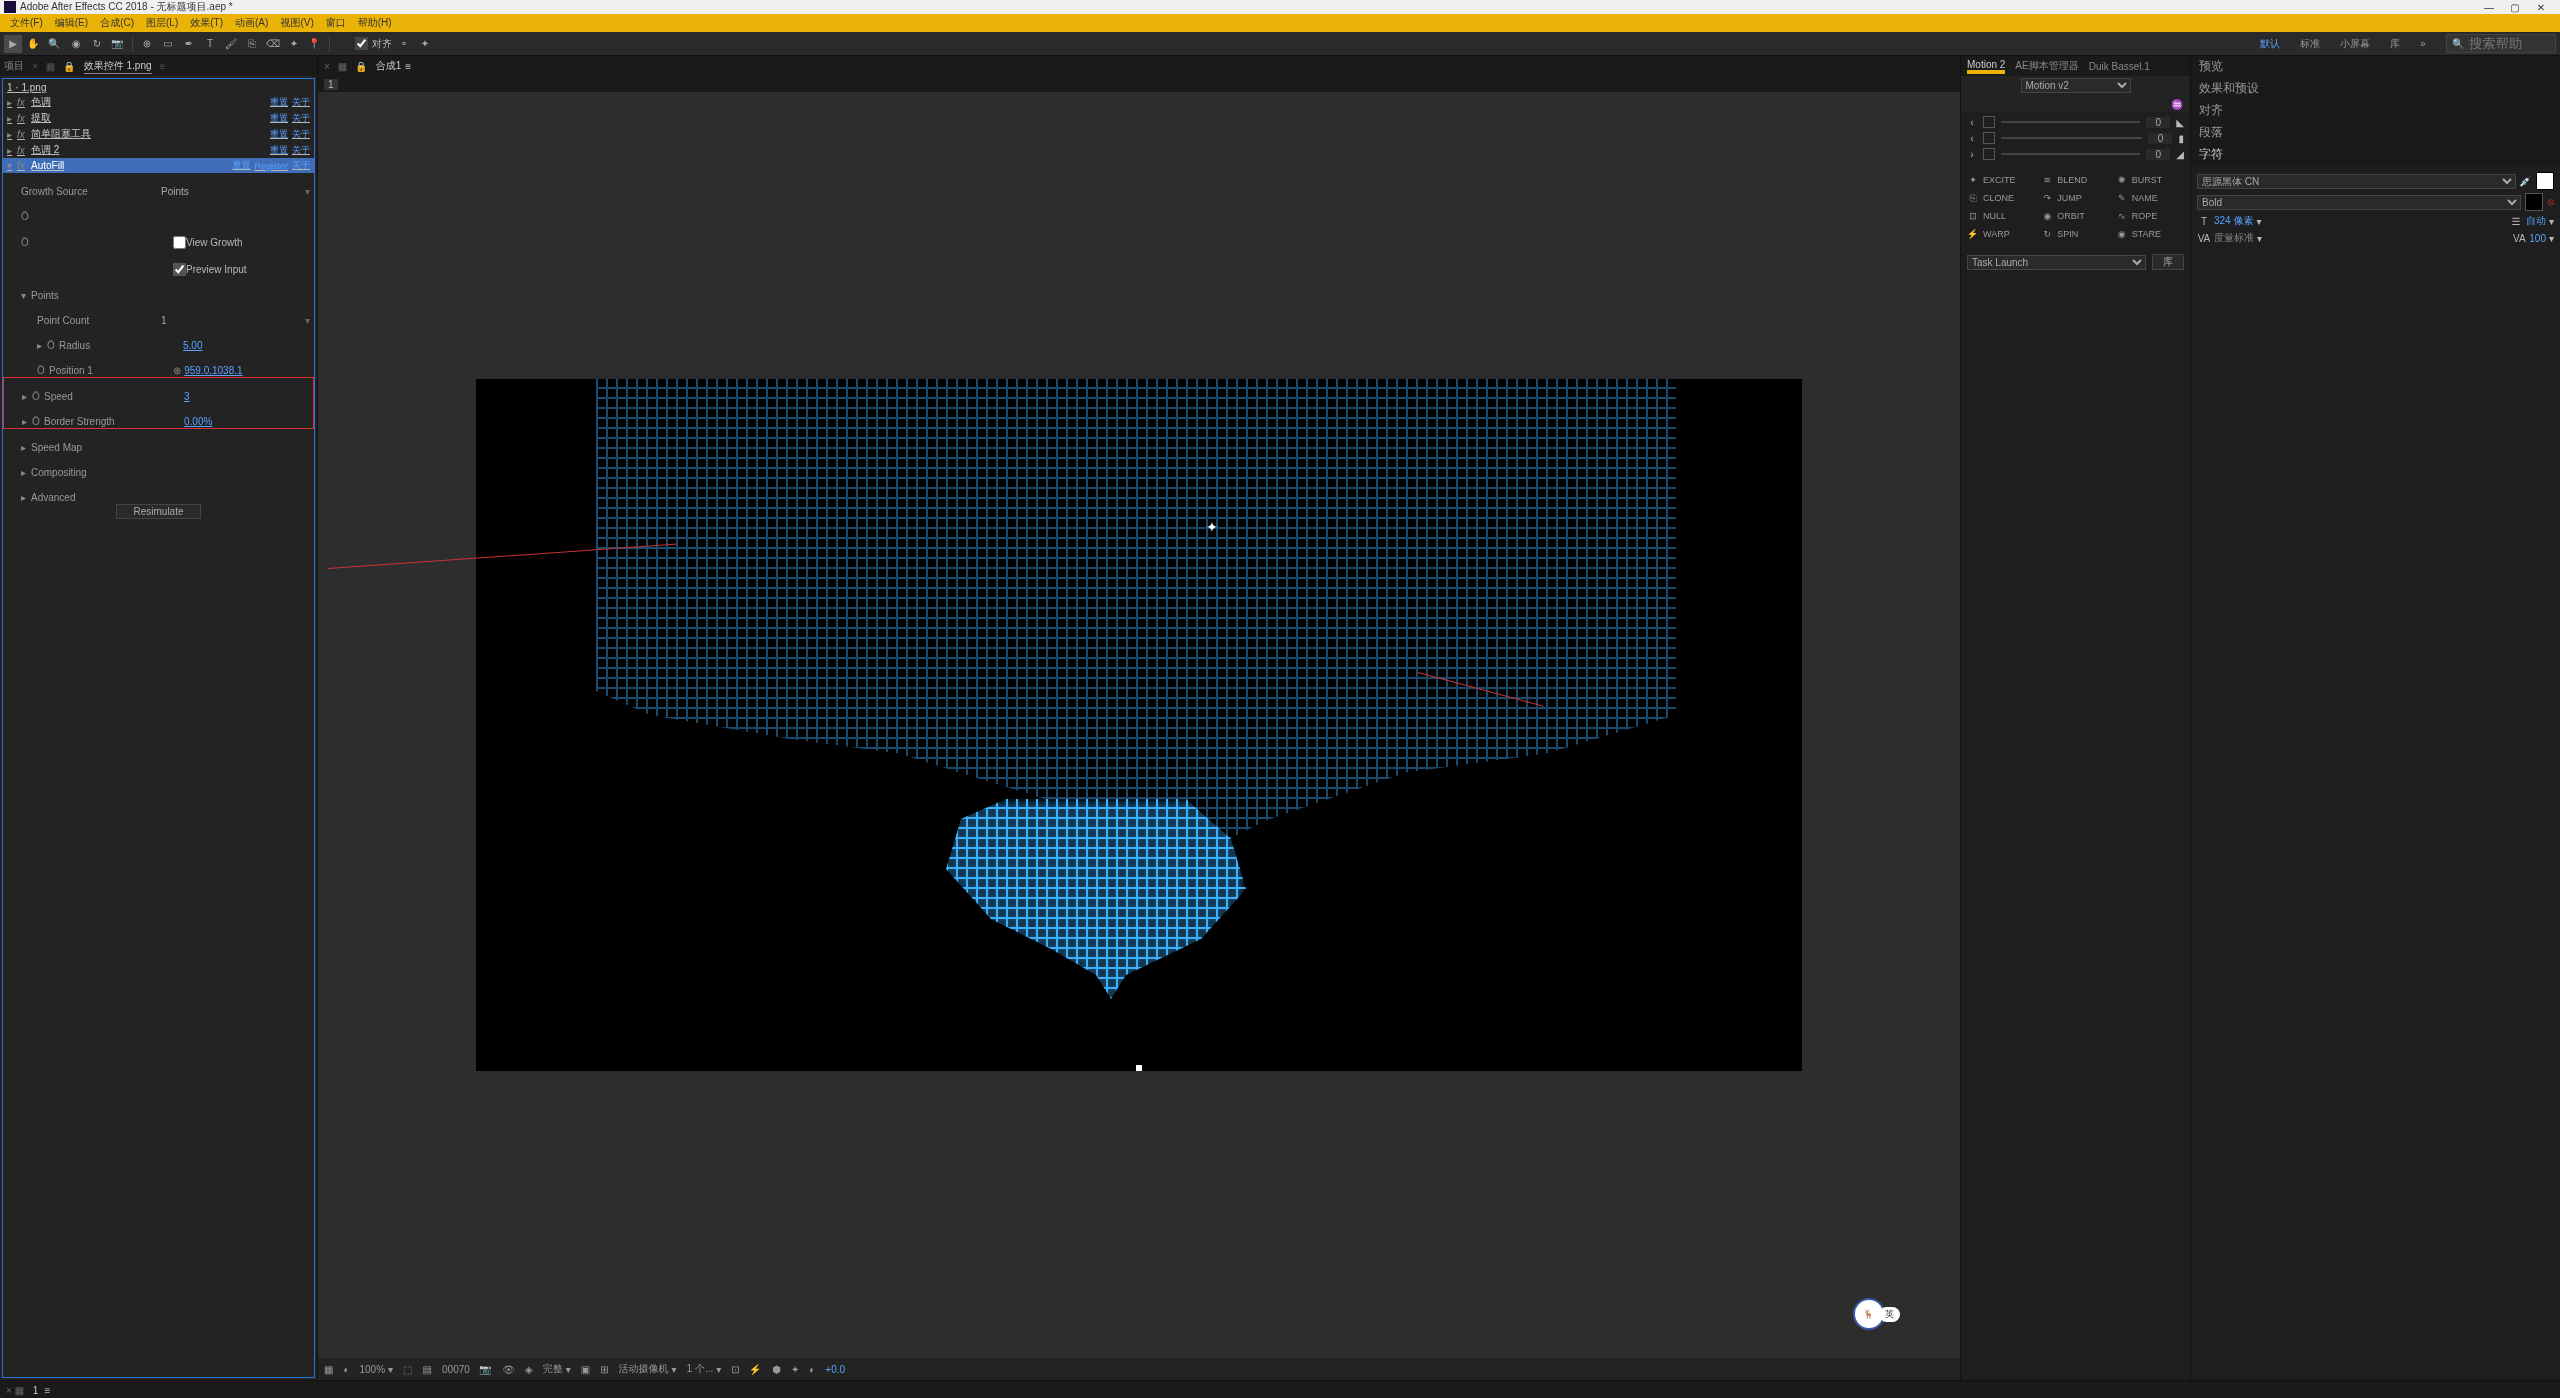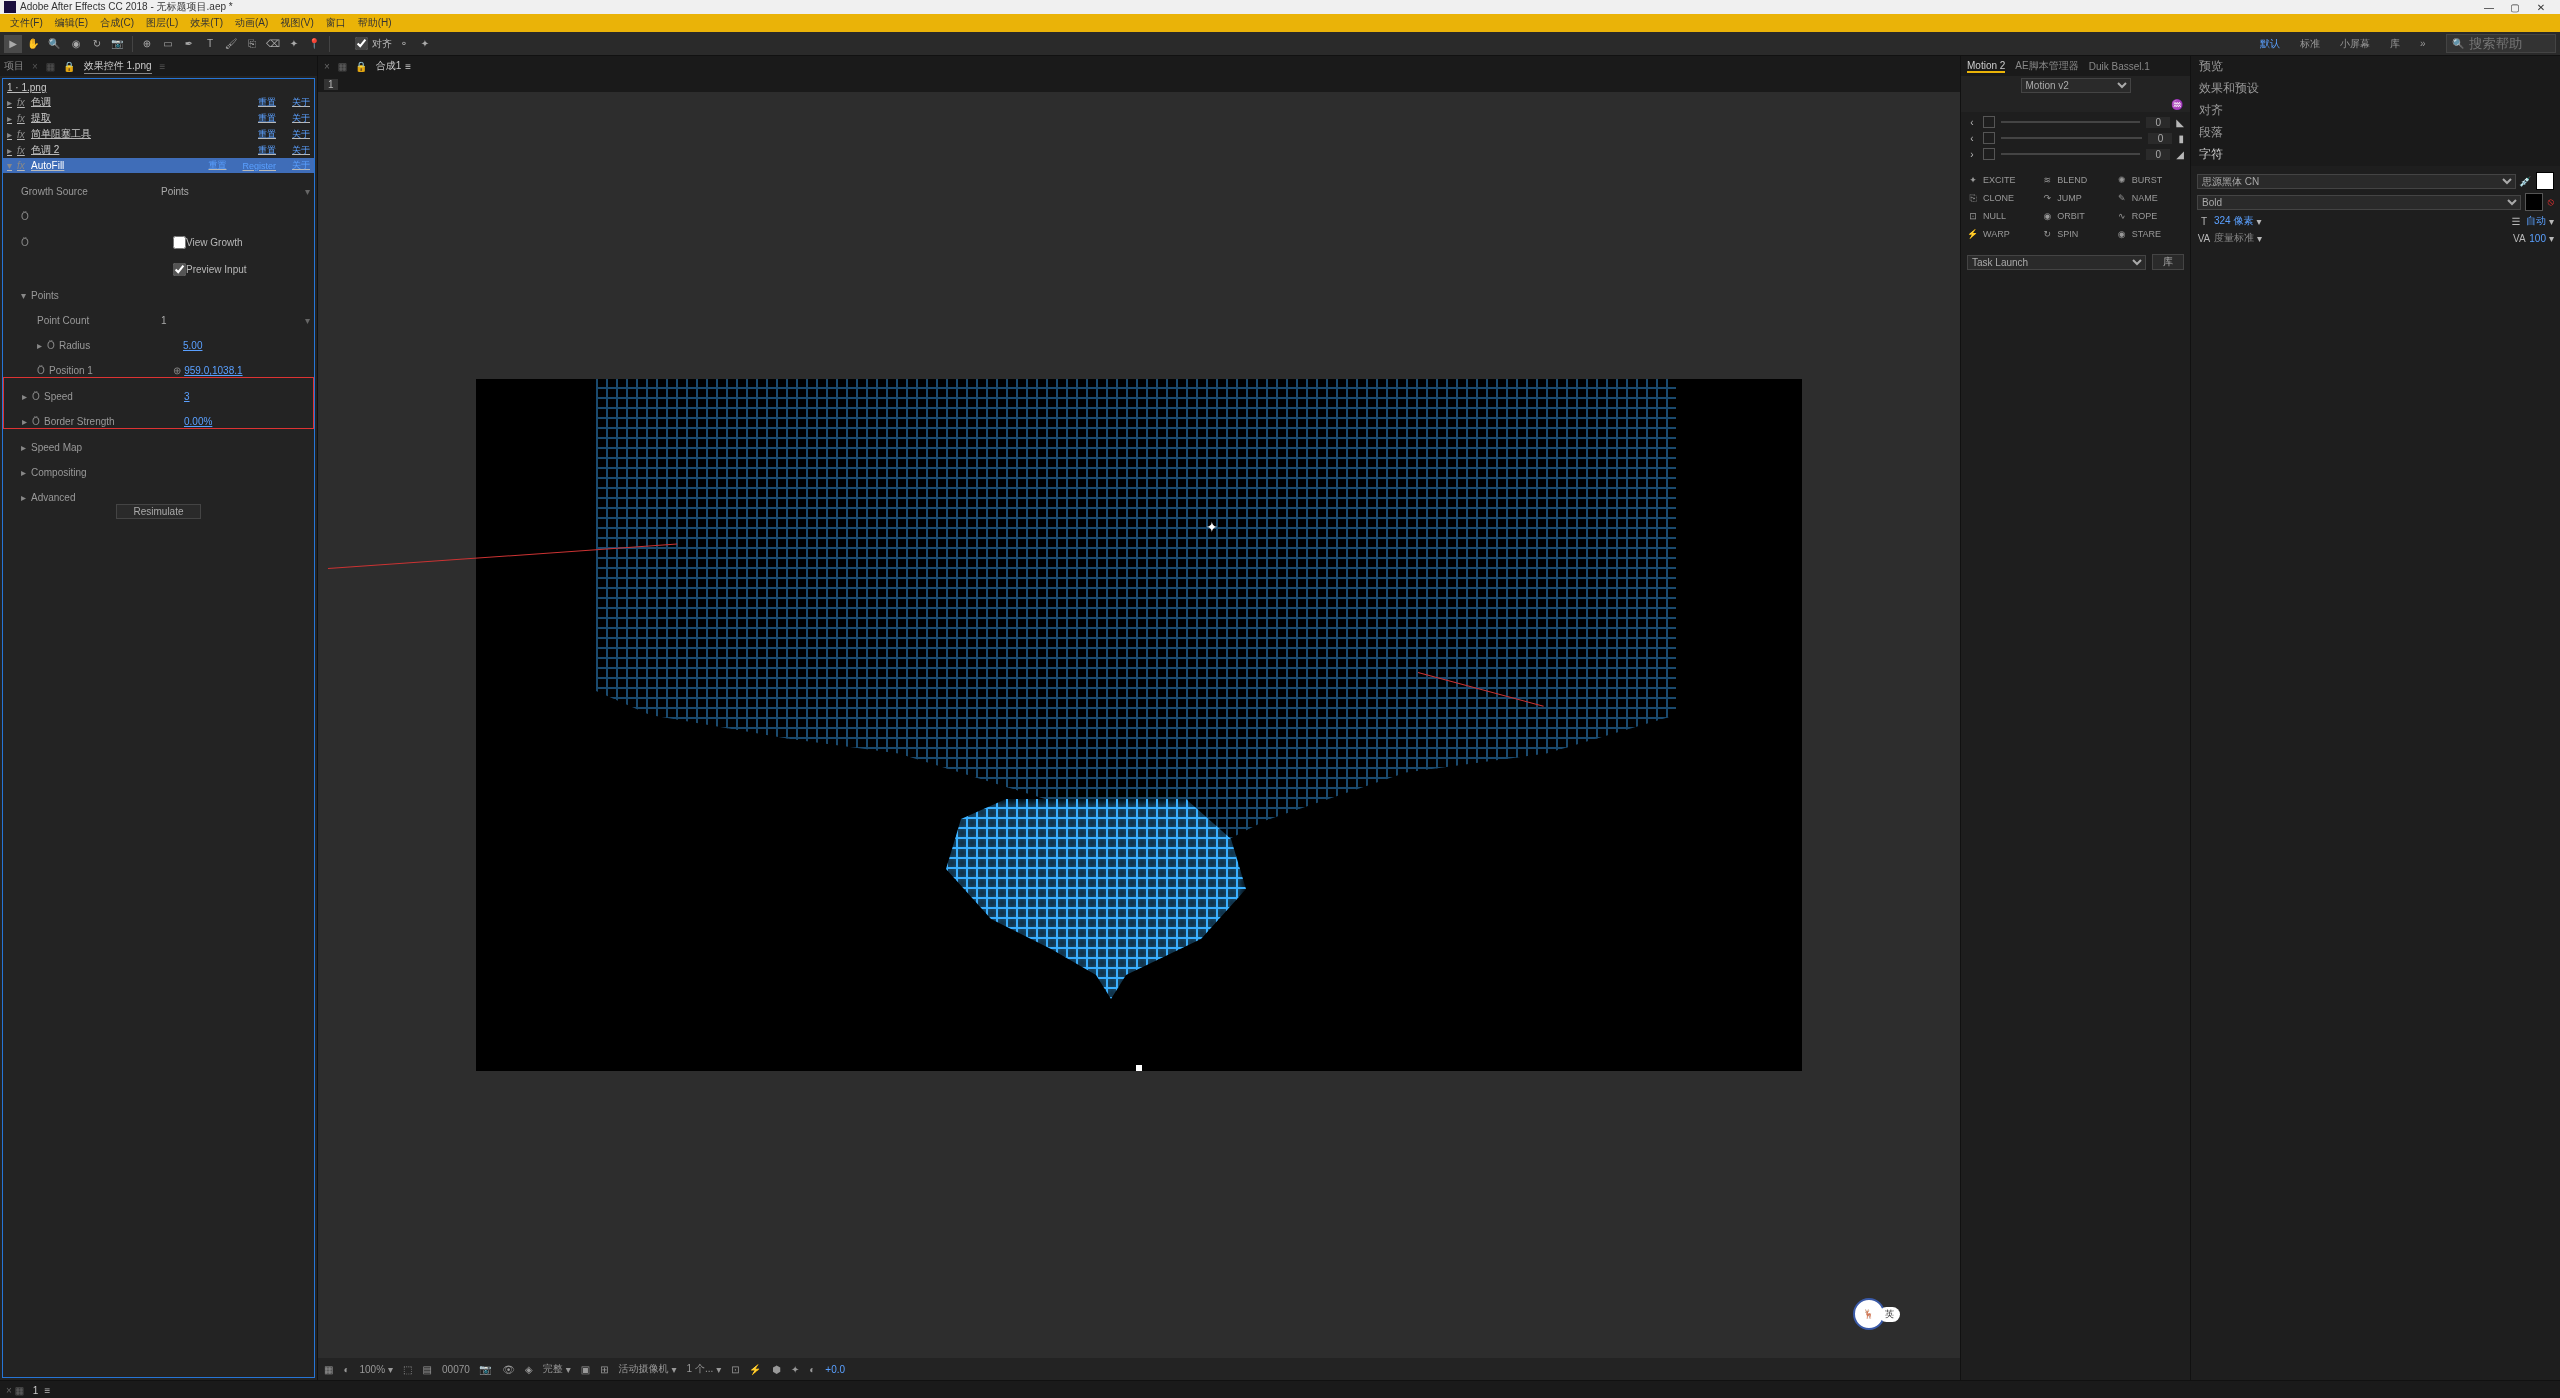--- a/index.html
+++ b/index.html
@@ -36,21 +36,21 @@
 
 .left-panel { width: 318px; background: #232323; border-right:1px solid #111; display:flex; flex-direction:column; }
 .panel-tabs { display:flex; background:#1a1a1a; height:20px; align-items:center; padding:0 4px; gap:8px; }
 .panel-tabs .ptab { color:#888; font-size:10px; cursor:pointer; }
 .panel-tabs .ptab.active { color:#ccc; border-bottom:1px solid #888; }
 .panel-body { flex:1; overflow:auto; padding:2px 0; border:1px solid #2675d6; margin:2px; }
 .fx-row { display:flex; align-items:center; padding:1px 4px; font-size:10px;text-decoration:underline; }
 .fx-row .exp { width:10px; color:#888; }
 .fx-row .fx { width:14px; color:#888; font-style:italic; }
 .fx-row .name { flex:1; color:#ccc; }
-.fx-row .reset { color:#5aa0ff; margin-right:16px; font-size:9px; }
+.fx-row .reset { color:#5aa0ff; margin-right:4px; font-size:9px; }
 .fx-row .about { color:#5aa0ff; font-size:9px; }
 .fx-row.selected { background:#3f6db8; }
 .fx-row.selected .name { color:#fff; }
 .prop-row { display:flex; align-items:center; padding:13px 4px 1px 18px; font-size:10px; }
 .prop-row .exp { width:10px; color:#888; }
 .prop-row .sw { width:12px; color:#888; }
 .prop-row .pname { width:140px; color:#999; }
 .prop-row .pval { color:#d6911f; }
 .prop-row .pval.link { color:#5aa0ff; text-decoration:underline; }
 .prop-row input[type=checkbox] { accent-color:#555; }
@@ -88,21 +88,21 @@
 .vb-item { color:#999; display:flex; align-items:center; gap:3px; }
 .vb-val { color:#5aa0ff; }
 
 
 .right { width:600px; display:flex; background:#1e1e1e; }
 .right-col { display:flex; flex-direction:column; border-left:1px solid #111; }
 .right-col:first-child { width:230px; }
 .right-col:last-child { flex:1; }
 .rpanel-tabs { display:flex; background:#1a1a1a; height:20px; align-items:center; padding:0 6px; gap:10px; }
 .rpanel-tabs .rtab { color:#888; font-size:10px; cursor:pointer; }
-.rpanel-tabs .rtab.active { color:#ccc; border-bottom:2px solid #eab308; }
+.rpanel-tabs .rtab.active { color:#ccc; border-bottom:4px solid #eab308; }
 .motion-header { display:flex; align-items:center; padding:2px 6px; gap:6px; background:#232323;flex-direction:column; }
 .motion-header select { background:#2a2a2a; border:1px solid #444; color:#aaa; font-size:10px; width:110px; }
 .motion-sliders { padding:4px 6px; }
 .ms-row { display:flex; align-items:center; gap:6px; margin-bottom:4px; }
 .ms-row .lbl { width:10px; text-align:center; }
 .ms-row .stp { width:12px; height:12px; border:1px solid #555; }
 .ms-row .track { flex:1; height:2px; background:#444; }
 .ms-row .val { width:24px; background:#2a2a2a; text-align:center; color:#aaa; }
 .motion-tools { display:grid; grid-template-columns:repeat(3, 1fr); gap:2px; padding:4px; }
 .mtool { display:flex; align-items:center; gap:4px; padding:2px; font-size:9px; color:#999; cursor:pointer; }

